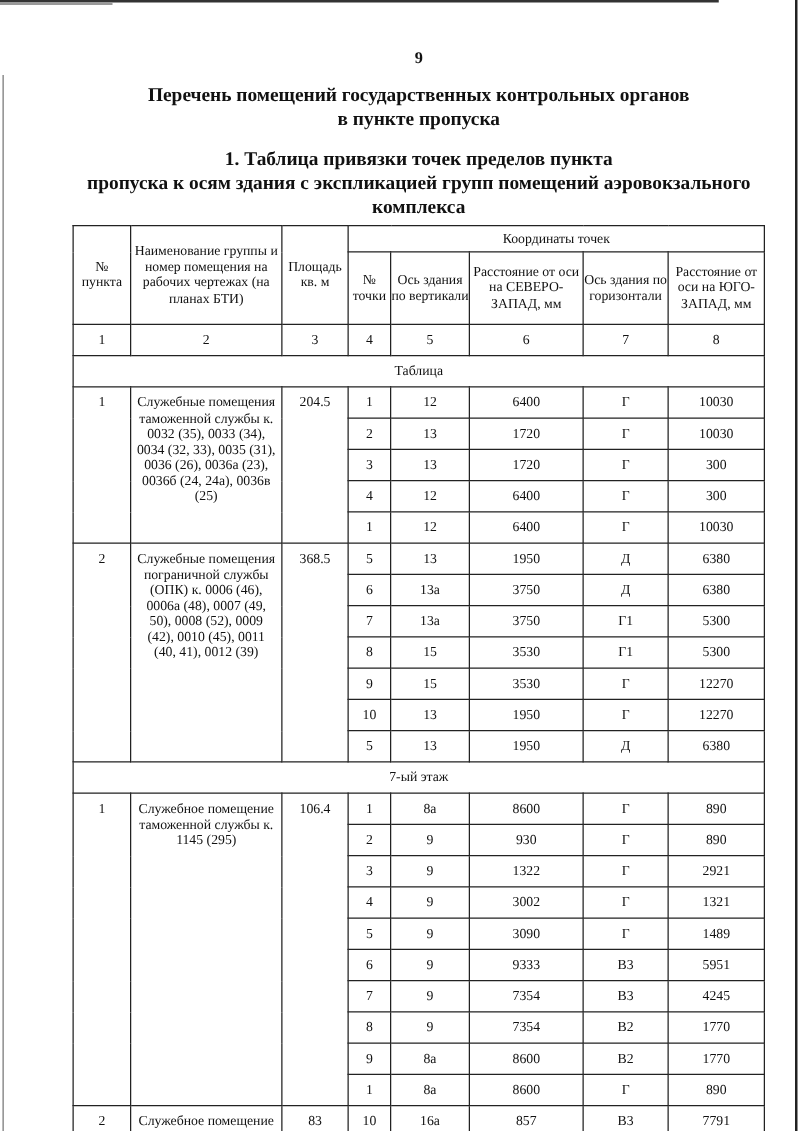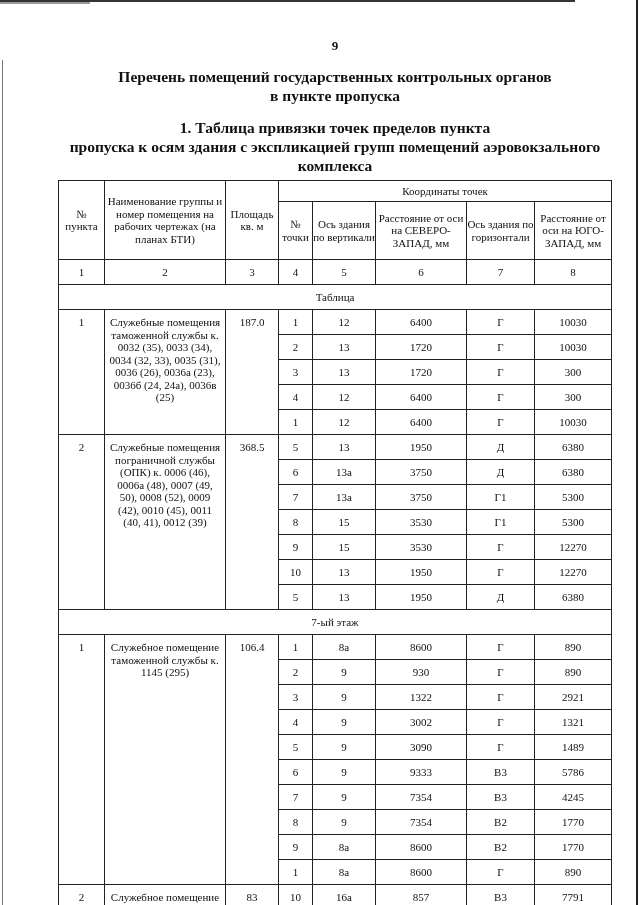--- a/index.html
+++ b/index.html
@@ -90,21 +90,21 @@
         <td>8</td>
       </tr>
   </thead>
   <tbody id="tbody">
       <tr class="section">
         <td colspan="8">Таблица</td>
       </tr>
       <tr class="datarow grp">
         <td rowspan="5" class="gtop">1</td>
         <td rowspan="5" class="gname">Служебные помещения таможенной службы к. 0032 (35), 0033 (34), 0034 (32, 33), 0035 (31), 0036 (26), 0036а (23), 0036б (24, 24а), 0036в (25)</td>
-        <td rowspan="5" class="gtop">187.0</td>
+        <td rowspan="5" class="gtop">204.5</td>
         <td>1</td>
         <td>12</td>
         <td>6400</td>
         <td>Г</td>
         <td>10030</td>
       </tr>
       <tr class="datarow grp">
         <td>2</td>
         <td>13</td>
         <td>1720</td>
@@ -223,21 +223,21 @@
         <td>9</td>
         <td>3090</td>
         <td>Г</td>
         <td>1489</td>
       </tr>
       <tr class="datarow grp">
         <td>6</td>
         <td>9</td>
         <td>9333</td>
         <td>В3</td>
-        <td>5786</td>
+        <td>5951</td>
       </tr>
       <tr class="datarow grp">
         <td>7</td>
         <td>9</td>
         <td>7354</td>
         <td>В3</td>
         <td>4245</td>
       </tr>
       <tr class="datarow grp">
         <td>8</td>

